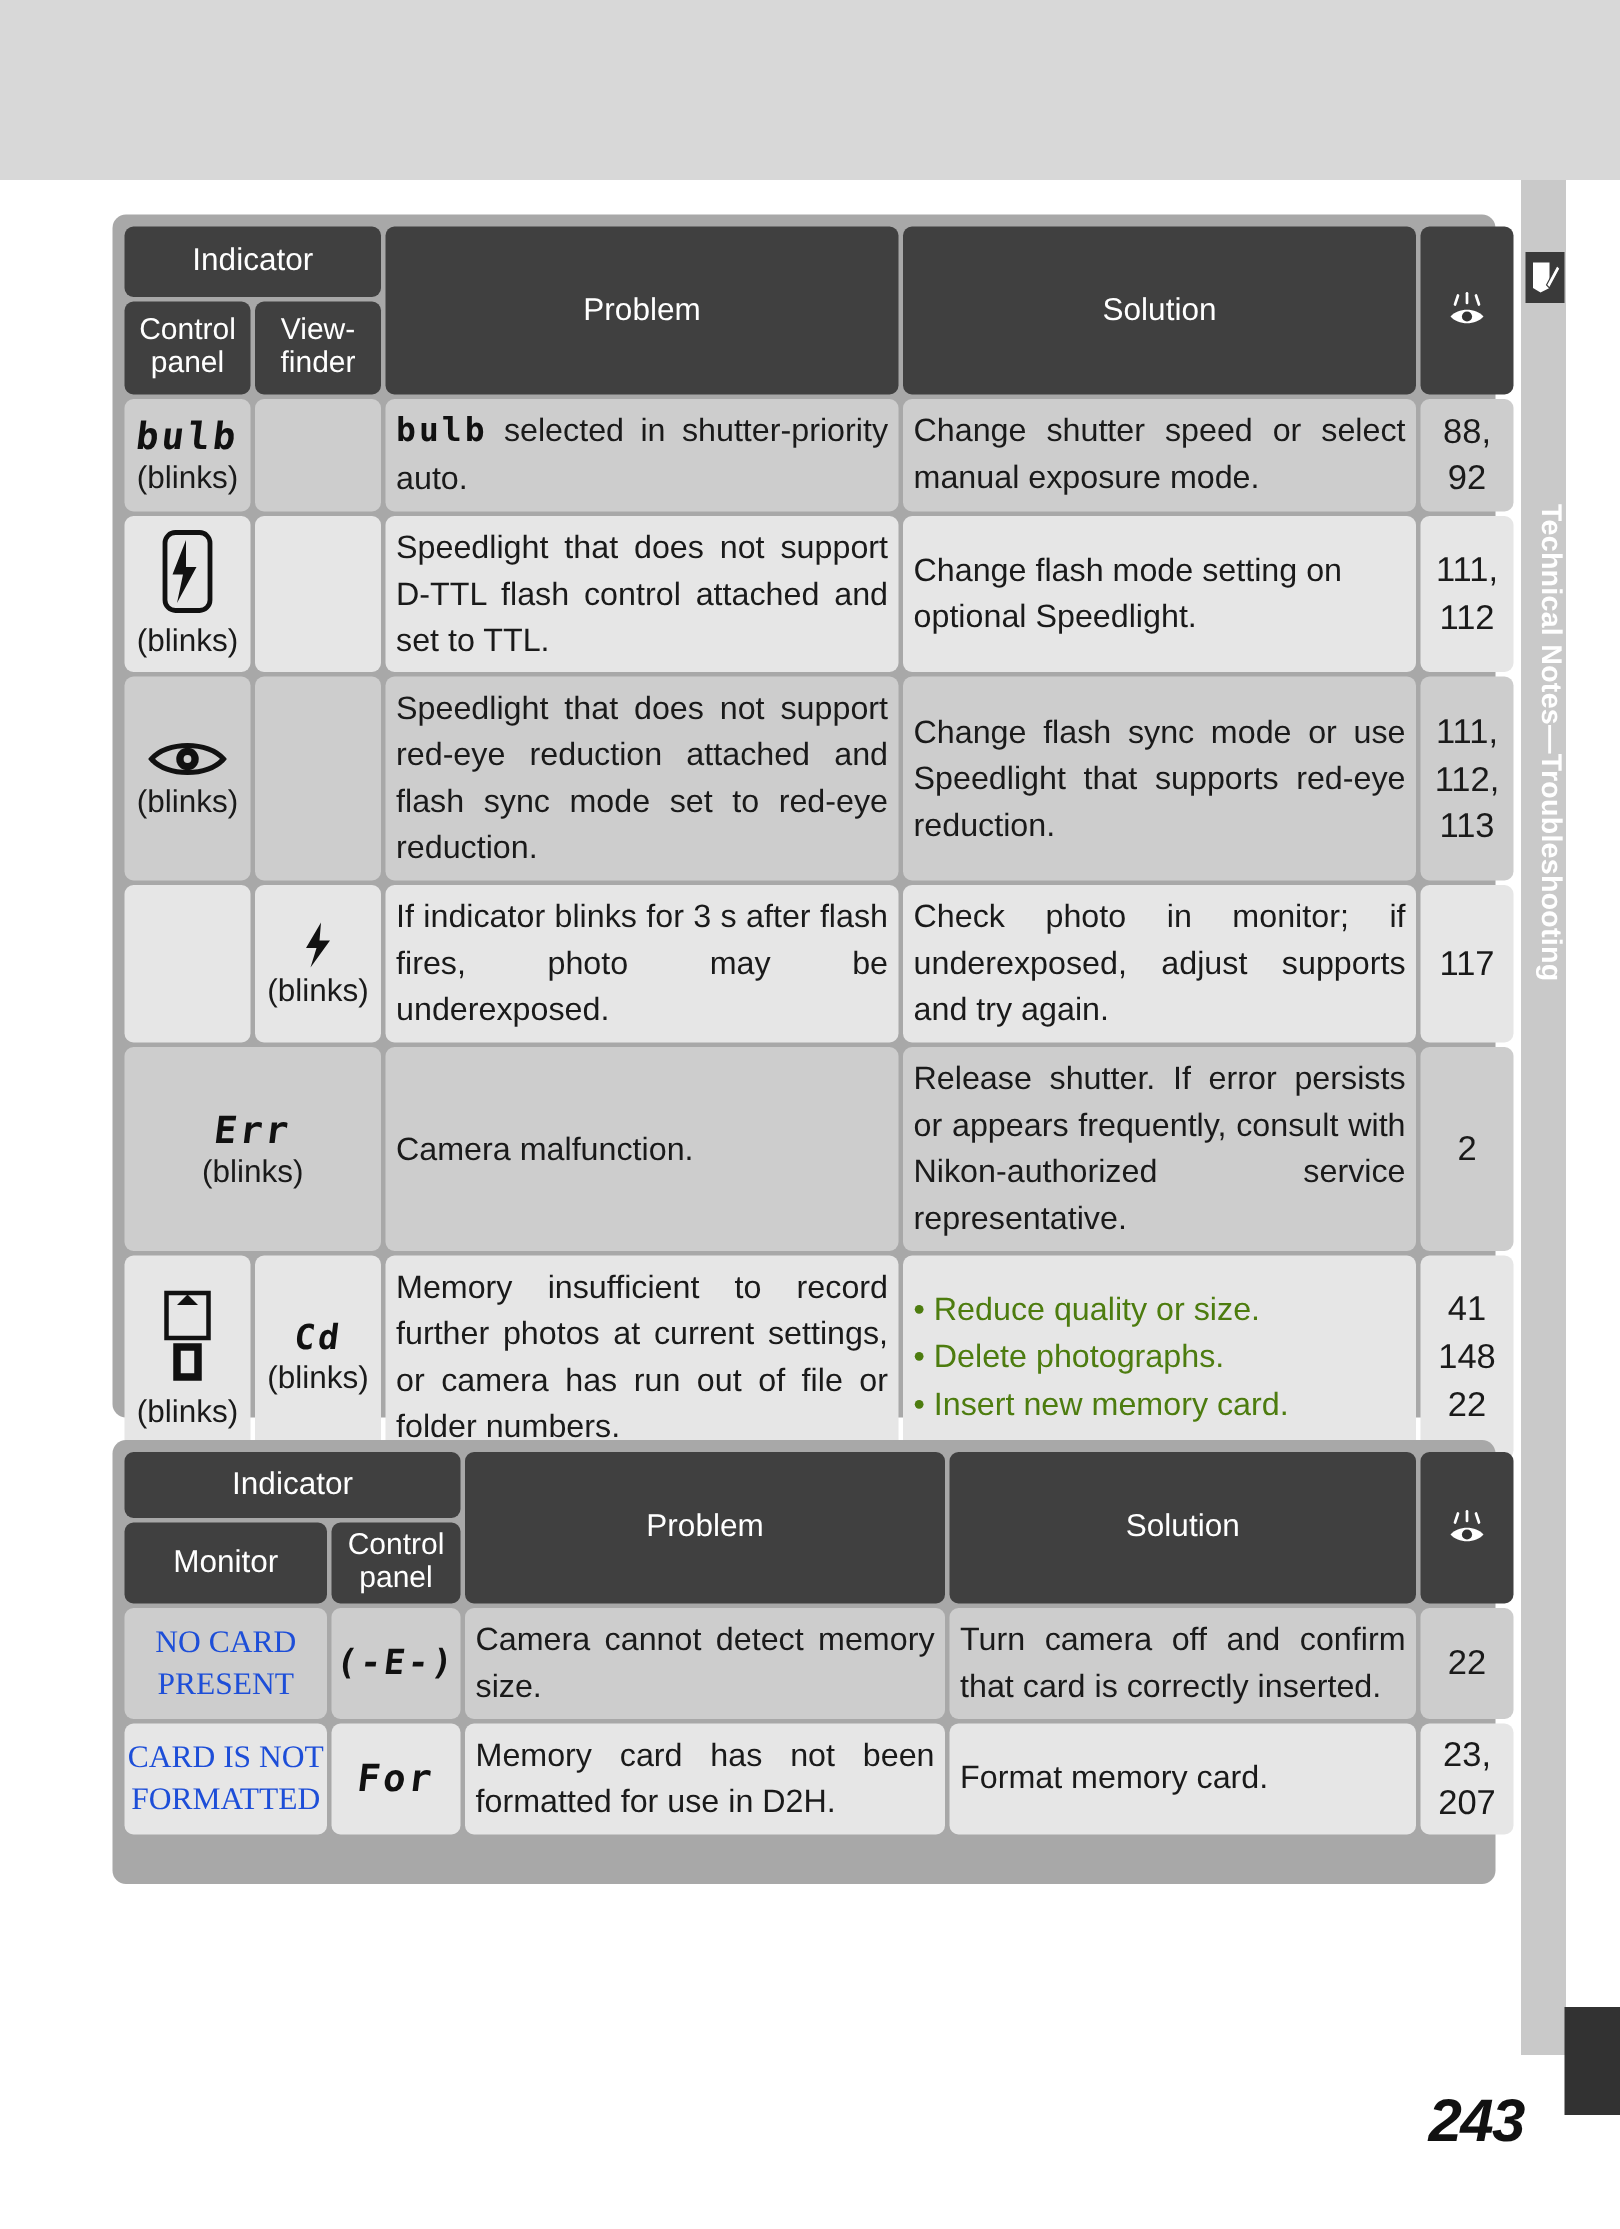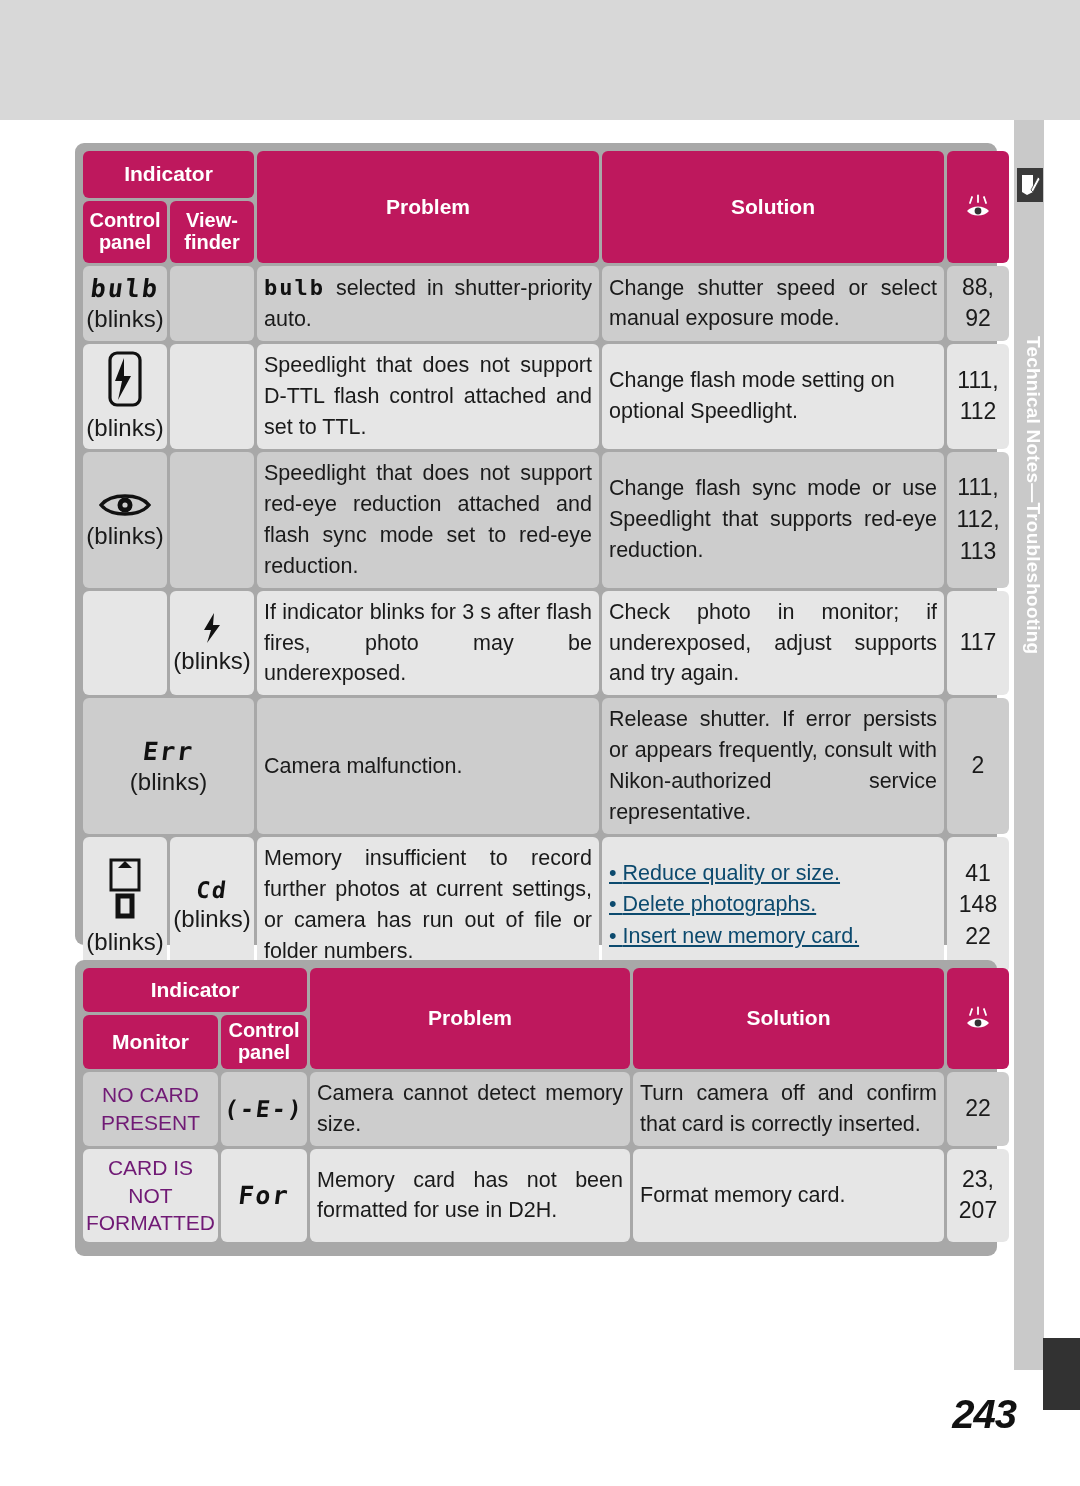--- a/index.html
+++ b/index.html
@@ -72,23 +72,23 @@
   }
   table.grid td{
     padding:0;
     vertical-align:middle;
     border-radius:6px;
     box-sizing:border-box;
   }
 
   
   td.hd{
-    background:#be185d;
+    background:#404040;
     color:#ffffff;
-    font-weight:bold;
+    font-weight:normal;
     text-align:center;
     font-size:21px;
     line-height:1.08;
     padding:4px 2px;
   }
   td.hd.small{font-size:20px;}
 
   
   td.body-light{background:#e6e6e6;color:#1a1a1a;}
   td.body-dark{background:#cdcdcd;color:#1a1a1a;}
@@ -117,47 +117,47 @@
     font-size:25px;
     letter-spacing:2px;
     color:#111;
     display:block;
     text-align:center;
     transform:skewX(-7deg);
   }
   .lcd.sm{font-size:23px;}
   .blinks{
     display:block;
-    font-size:24px;
+    font-size:21px;
     text-align:center;
     color:#1a1a1a;
     margin-top:2px;
   }
   .icon-box{
     display:flex;
     align-items:center;
     justify-content:center;
     height:auto;
   }
   .monitor-msg{
     font-size:21px;
     line-height:1.32;
     text-align:center;
-    color:#701a75;
+    color:#1d4ed8;
     padding:5px 2px;
+    font-family:Liberation Serif, serif;
   }
   ul.sol{
     margin:0;padding:0;list-style:none;
   }
   ul.sol li{
     font-size:21.5px;
     line-height:1.46;
-    color:#0c4a6e;
+    color:#4d7c0f;
     padding-left:0;
-    text-decoration:underline;
   }
   ul.sol li:before{content:"\2022\00a0";}
   .eyehd{
     background:#333333;
     text-align:center;
     padding:4px;
   }
   .eyehd svg{display:inline-block;vertical-align:middle;}
 </style>
 </head>

